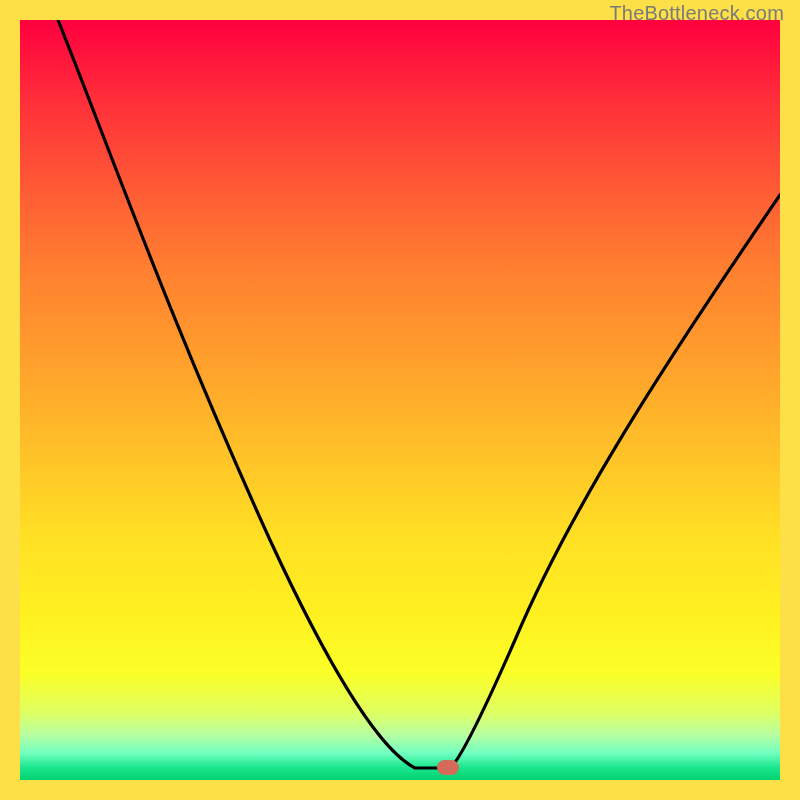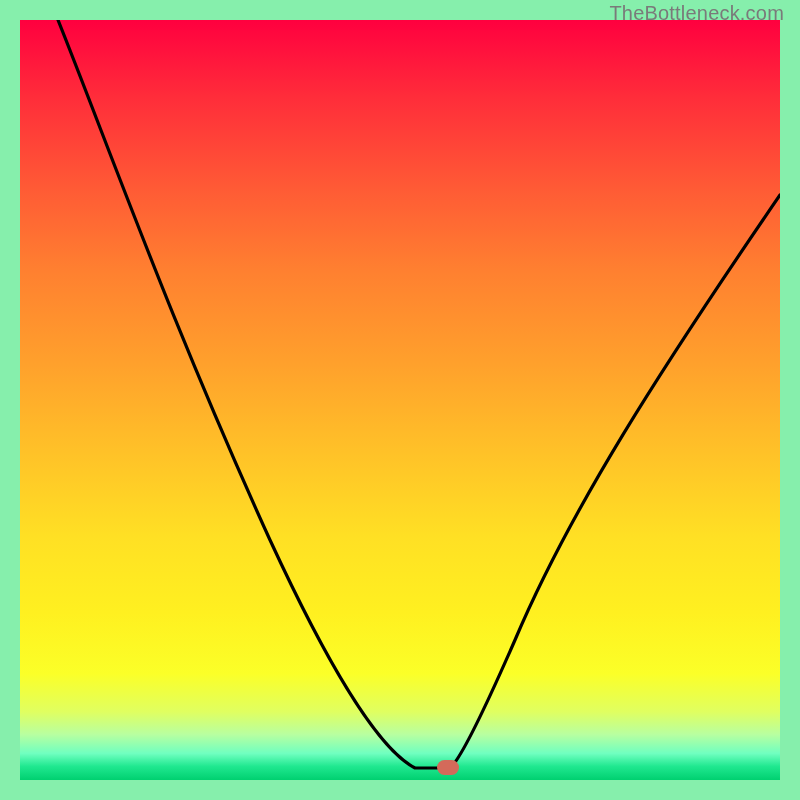--- a/index.html
+++ b/index.html
@@ -8,21 +8,21 @@
     width: 800px;
     height: 800px;
     overflow: hidden;
     background: #000;
     font-family: Arial, Helvetica, sans-serif;
   }
   .stage {
     position: relative;
     width: 800px;
     height: 800px;
-    background: #86efac;
+    background: #fde047;
   }
   .plot-bg {
     position: absolute;
     left: 20px;
     top: 20px;
     width: 760px;
     height: 760px;
     background: linear-gradient(to bottom,
       #ff003f 0%,
       #ff2c3a 10%,

